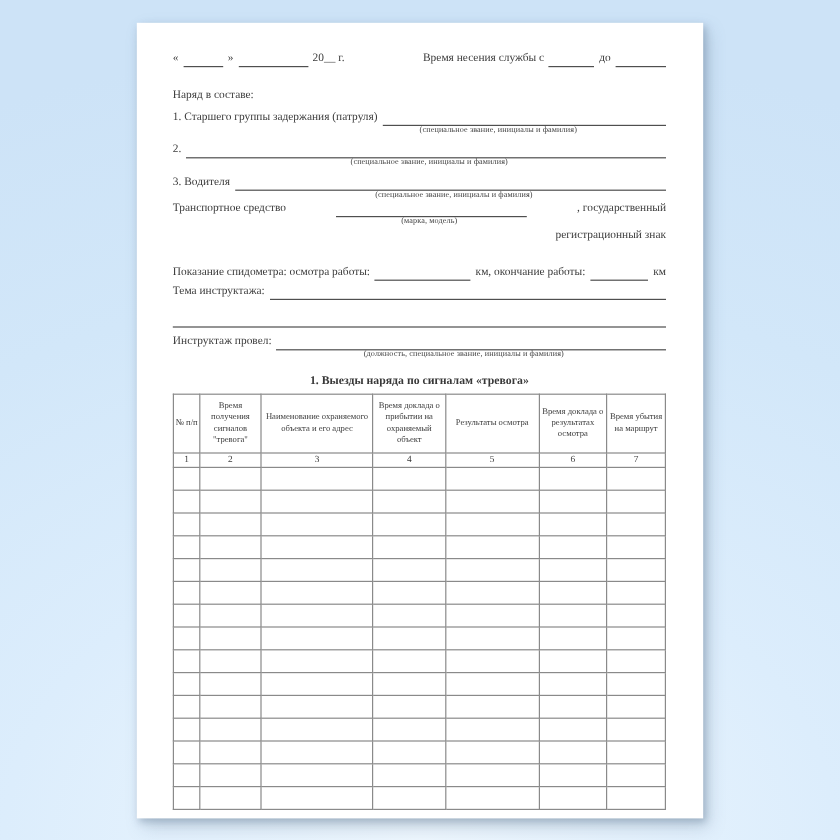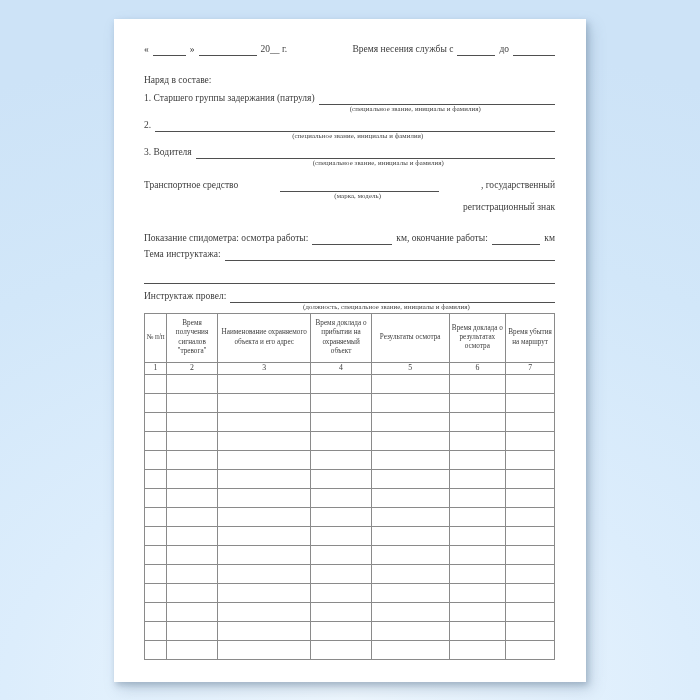--- a/index.html
+++ b/index.html
@@ -18,21 +18,21 @@
   .w33{width:33px}.w58{width:58px}.w38{width:38px}.w42{width:42px}.w80{width:80px}
   .half-gap{flex:0 0 34px;}
   .capline{position:relative;height:10px;}
   .cap{position:absolute;top:0;transform:translateX(-50%);font-size:6.8px;
        color:#3e3e3e;white-space:nowrap;letter-spacing:.1px;}
   .cap-m1{left:66%}.cap-m2{left:52%}.cap-m3{left:57%}.cap-marka{left:52%}.cap-dolzh{left:59%}
   .l-naryad{margin-top:19px;}
   .l-m1{margin-top:6px;align-items:center;}
   .l-m2{margin-top:5px;}
   .l-m3{margin-top:5px;}
-  .l-veh{margin-top:11px;gap:42px;}
+  .l-veh{margin-top:0;gap:42px;}
   .l-reg{margin-top:0px;flex-direction:column;}
   .l-speed{margin-top:7px;}
   .l-tema{margin-top:4px;}
   .l-blankline{margin-top:11px;}
   .l-instr{margin-top:7px;}
   .tbl-title{margin-top:10px;margin-bottom:5px;text-align:center;
              font-weight:bold;font-size:9.8px;color:#383838;}
   table.vtable{width:100%;border-collapse:collapse;table-layout:fixed;
                border:1.5px solid #616161;}
   table.vtable th, table.vtable td{border:1px solid #8a8a8a;}
@@ -122,20 +122,21 @@
       </div>
 
       <div class="fline l-instr">
         <span class="lbl">Инструктаж провел:</span>
         <span class="blank grow"></span>
       </div>
       <div class="capline">
         <span class="cap cap-dolzh">(должность, специальное звание, инициалы и фамилия)</span>
       </div>
 
+      <div class="tbl-title">1. Выезды наряда по сигналам «тревога»</div>
 
       <table class="vtable">
         <colgroup id="tcols">
             <col style="width: 5.4%;">
             <col style="width: 12.4%;">
             <col style="width: 22.8%;">
             <col style="width: 14.7%;">
             <col style="width: 19%;">
             <col style="width: 13.8%;">
             <col style="width: 11.9%;">

